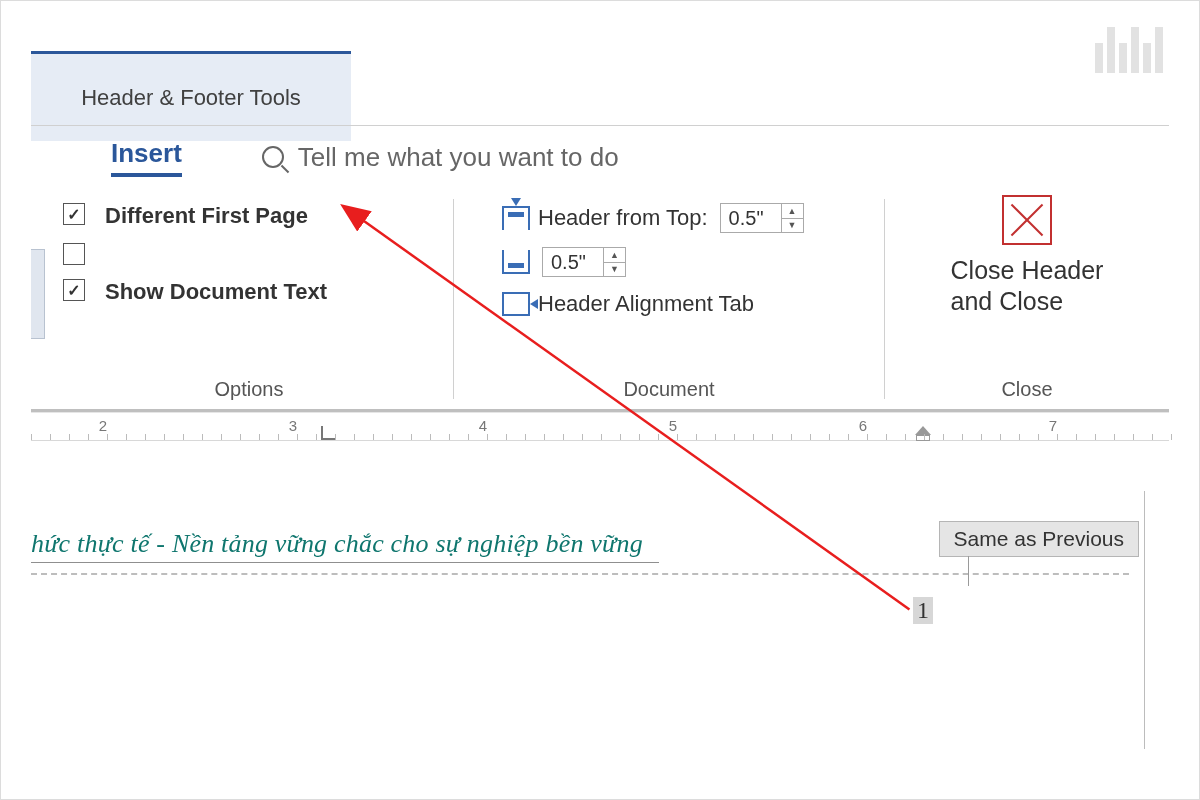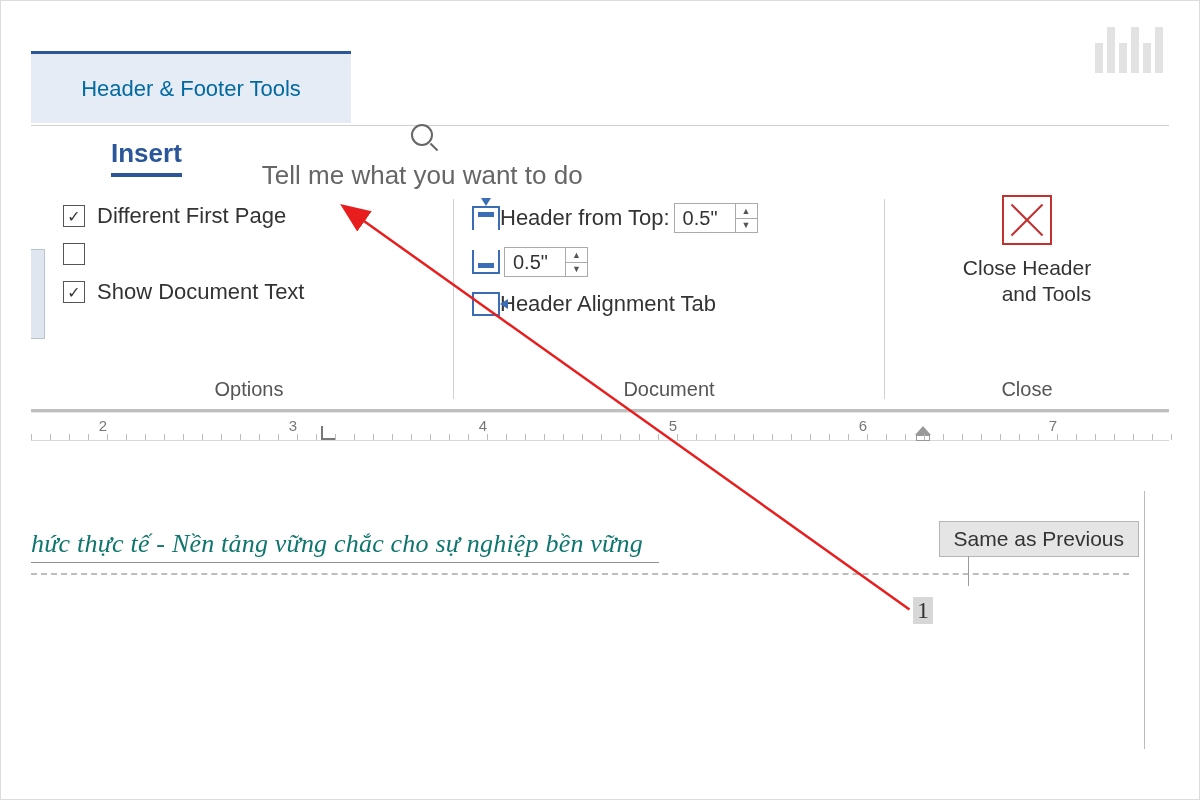--- a/index.html
+++ b/index.html
@@ -20,27 +20,27 @@
     position: absolute;
     left: 30px; top: 50px; right: 30px; bottom: 50px;
     background: #fff;
   }
 
   
   .ctx-tab {
     position: absolute;
     left: 0; top: 0;
     width: 320px;
-    height: 72px;
+    height: 90px;
     background: #e6ecf5;
     border-top: 3px solid #2b579a;
     display: flex;
     align-items: center;
     justify-content: center;
-    color: #0369a1;
+    color: #404040;
     font-size: 22px;
   }
   .ribbon-divider {
     position: absolute;
     left: 0; right: 0;
     top: 74px;
     height: 1px;
     background: #d0d0d0;
   }
 
@@ -61,21 +61,20 @@
     color: #2b579a;
     font-weight: 600;
     padding-bottom: 4px;
     border-bottom: 4px solid #2b579a;
   }
   .tellme {
     display: flex;
     align-items: center;
     gap: 14px;
     color: #666;
-    flex-direction: column;
   }
   .search-icon {
     width: 22px; height: 22px;
     border: 2px solid #666;
     border-radius: 50%;
     position: relative;
   }
   .search-icon::after {
     content: "";
     position: absolute;
@@ -112,22 +111,22 @@
   }
   .options-items, .position-items {
     display: flex;
     flex-direction: column;
     gap: 14px;
     font-size: 22px;
     color: #333;
   }
   .chk-row {
     display: flex;
-    align-items: center;
-    gap: 12px;
+    gap: 20px;
+    font-weight: bold;
   }
   .chk {
     width: 22px; height: 22px;
     border: 1.5px solid #555;
     display: flex;
     align-items: center;
     justify-content: center;
     font-size: 16px;
     color: #333;
   }
@@ -137,20 +136,22 @@
     width: 14px;
     background: #e0e6ef;
     border: 1px solid #b8c2d0;
     border-left: none;
     margin: 60px 0 70px 0;
   }
 
   .pos-row {
     display: flex;
     align-items: center;
+    gap: 8px;
+    margin-left: 30px;
   }
   .pos-icon {
     width: 28px; height: 24px;
     display: inline-block;
     position: relative;
   }
   .pos-icon.hdr {
     border: 2px solid #3a6db5;
     border-bottom: none;
   }
@@ -218,22 +219,22 @@
     content:"";
     position:absolute;
     left:50%; top:50%;
     width:44px; height:2px;
     background:#c23030;
     transform-origin:center;
   }
   .close-x::before { transform: translate(-50%,-50%) rotate(45deg); }
   .close-x::after  { transform: translate(-50%,-50%) rotate(-45deg); }
   .close-label {
-    text-align:right;
-    font-size:21px;
+    text-align:left;
+    font-size:25px;
     color:#333;
     line-height:1.25;
   }
 
   .watermark {
     position:absolute;
     right:6px; top:-24px;
     display:flex; gap:4px;
     opacity:0.15;
   }
@@ -437,21 +438,21 @@
         <div class="group-label">Document</div>
       </div>
 
       <div class="group-sep"></div>
 
       <div class="group close-group" style="flex:1">
         <div style="display:flex;flex-direction:column;align-items:center;cursor:default">
           <div class="close-x"></div>
           <div class="close-label">
             <div>Close Header</div>
-            <div>and Tools</div>
+            <div>and Close</div>
           </div>
         </div>
         <div class="group-label">Close</div>
       </div>
 
     </div>
 
     <div class="ribbon-bottom"></div>
 
     <div class="ruler">

